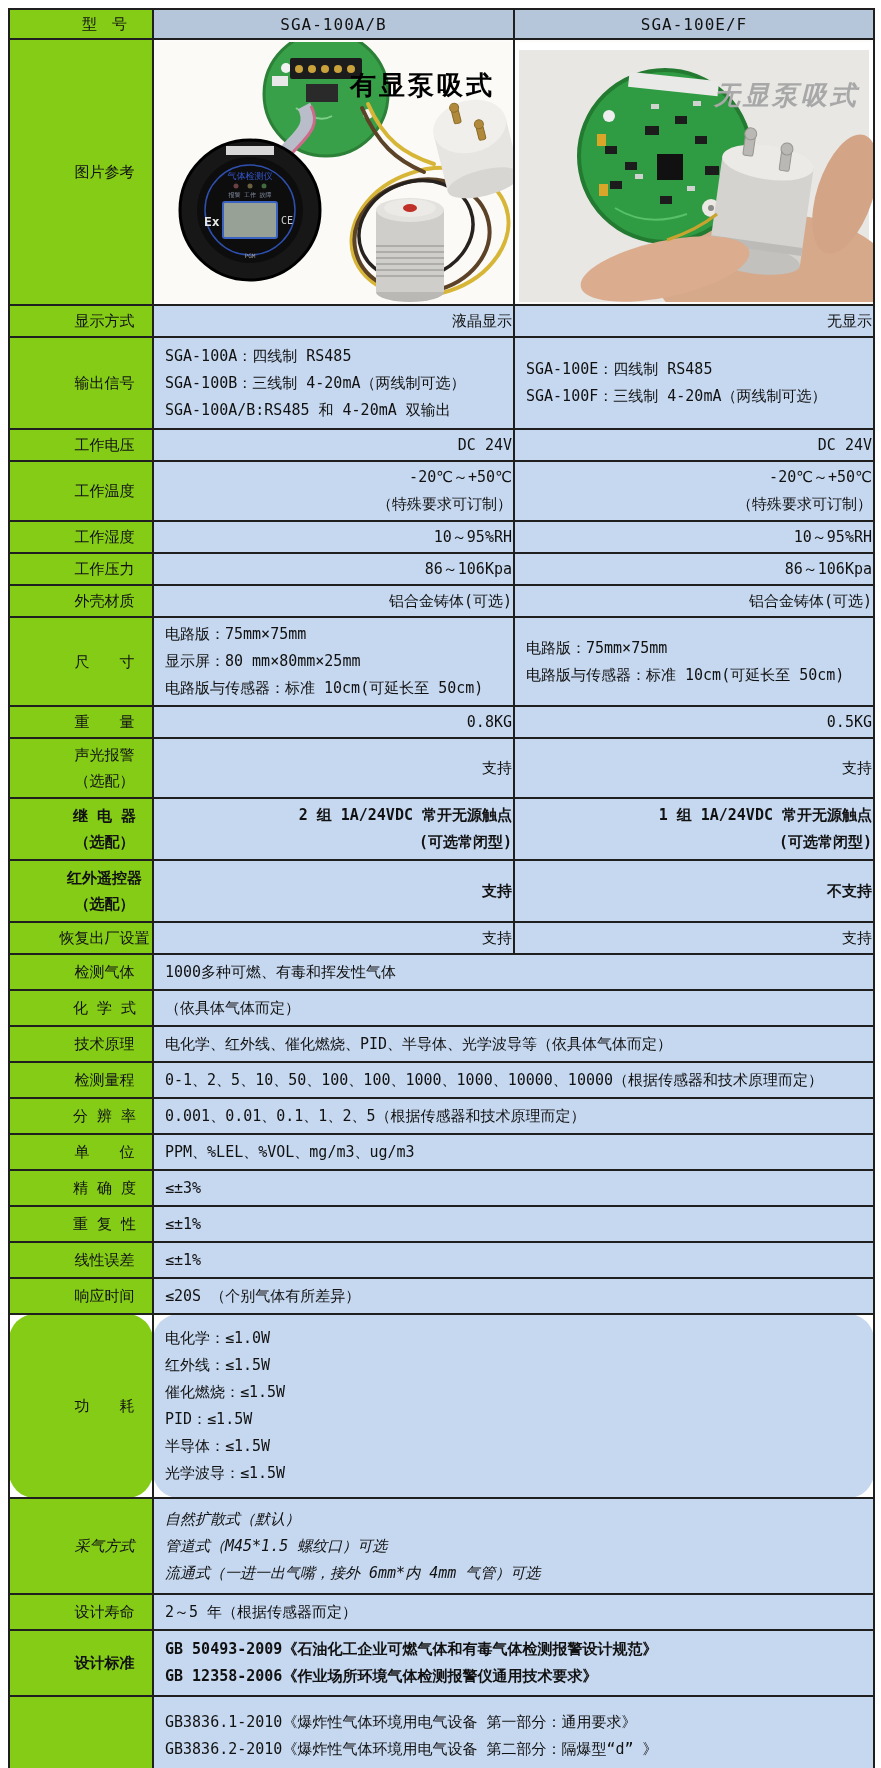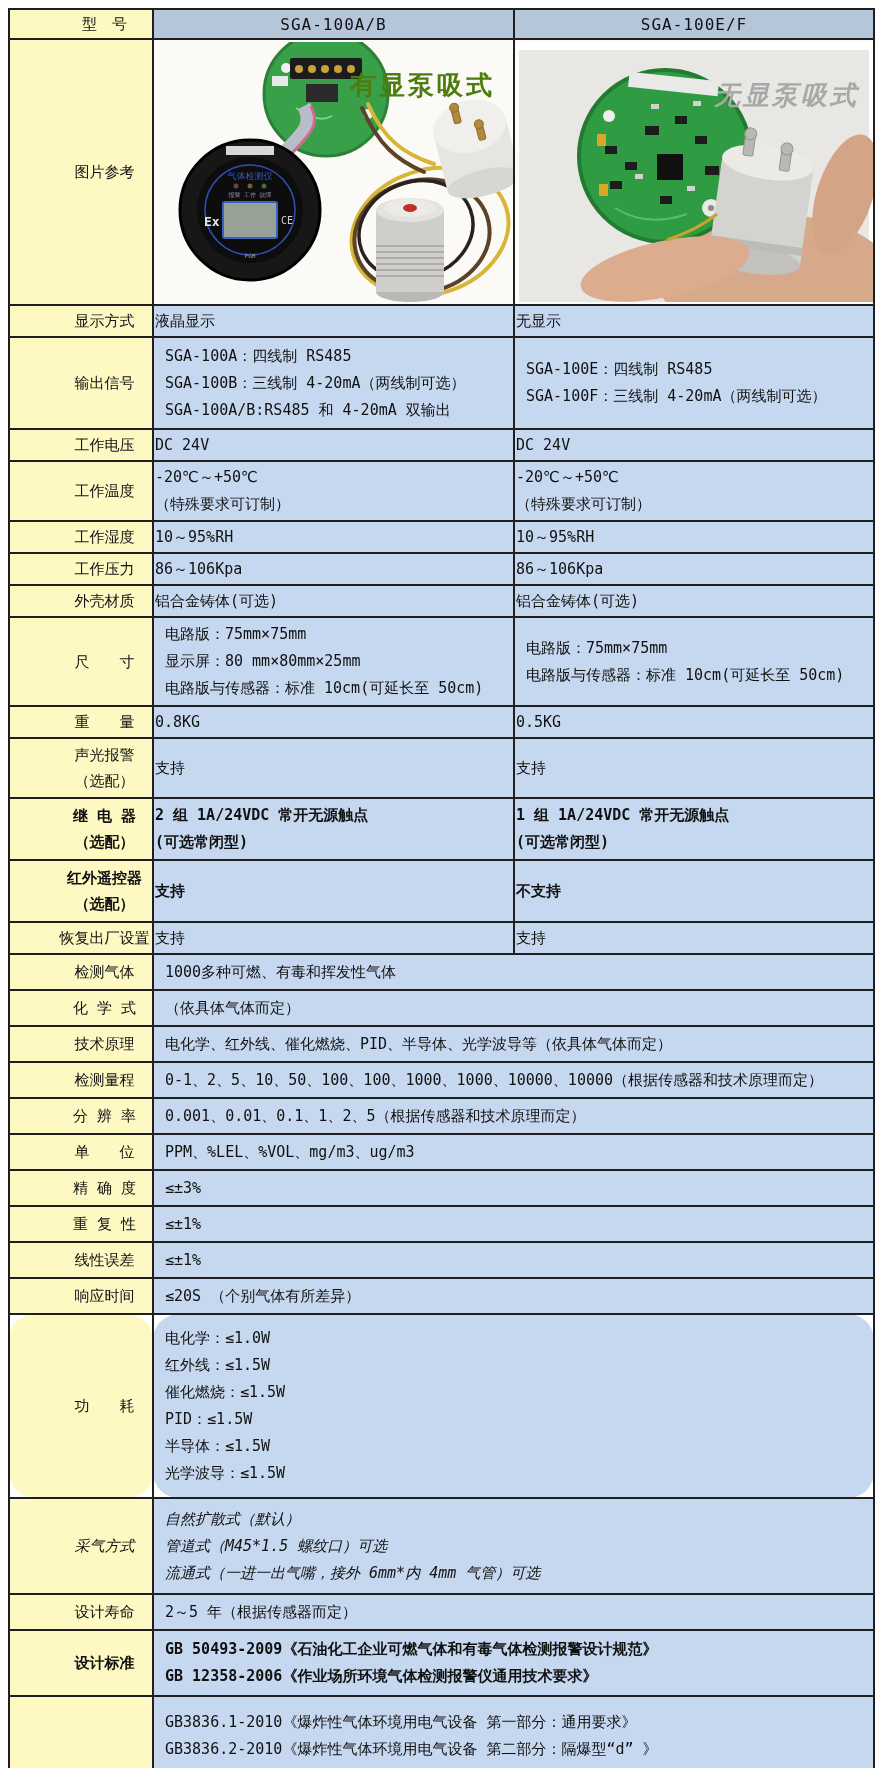--- a/index.html
+++ b/index.html
@@ -1,29 +1,29 @@
 <!DOCTYPE html>
 <html><head>
 <meta charset="utf-8">
 <style>
   html,body{margin:0;padding:0;background:#ffffff;}
   body{width:881px;height:1768px;position:relative;
        font-family:"DejaVu Sans Mono","DejaVu Sans",monospace;color:#111;}
   table.spec{position:absolute;left:8px;top:8px;width:865px;
              border-collapse:collapse;table-layout:fixed;}
   td{border:2px solid #1f1f1f;font-size:15px;vertical-align:middle;overflow:hidden;}
-  td.lbl{background:#fef9c3;text-align:center;white-space:pre-line;line-height:26px;padding-left:48px;}
+  td.lbl{background:#84cc16;text-align:center;white-space:pre-line;line-height:26px;padding-left:48px;}
   td.hdr{background:#B5C6DB;text-align:center;font-size:16px;letter-spacing:1px;}
   td.cell{background:#C6D8F0;white-space:pre-line;line-height:27px;}
-  .c{text-align:left;}
+  .c{text-align:right;}
   .l{text-align:left;padding:3px 8px 3px 11px;}
   .photo{background:#fcfbf9;padding:0;position:relative;}
   .photo svg{display:block;}
   .wm{position:absolute;top:28px;right:18px;font-size:26px;letter-spacing:3px;
-      color:#4d7c0f;font-weight:600;}
+      color:#000000;font-weight:600;}
   .wm-ef{top:38px;right:14px;color:#a8a8a8;font-style:italic;}
   tr.h25 td{height:25px;} tr.h28 td{height:28px;} tr.h56 td{height:56px;}
   tr.h58 td{height:58px;font-weight:bold;} tr.h80 td{height:80px;} tr.h84 td{height:84px;}
   tr.h88 td{height:88px;font-style:italic;} tr.h152 td{height:152px;} tr.h176 td{height:176px;border-radius:26px;}
   tr.h262 td{height:262px;}
 </style>
 </head>
 <body>
 
 <table class="spec">

